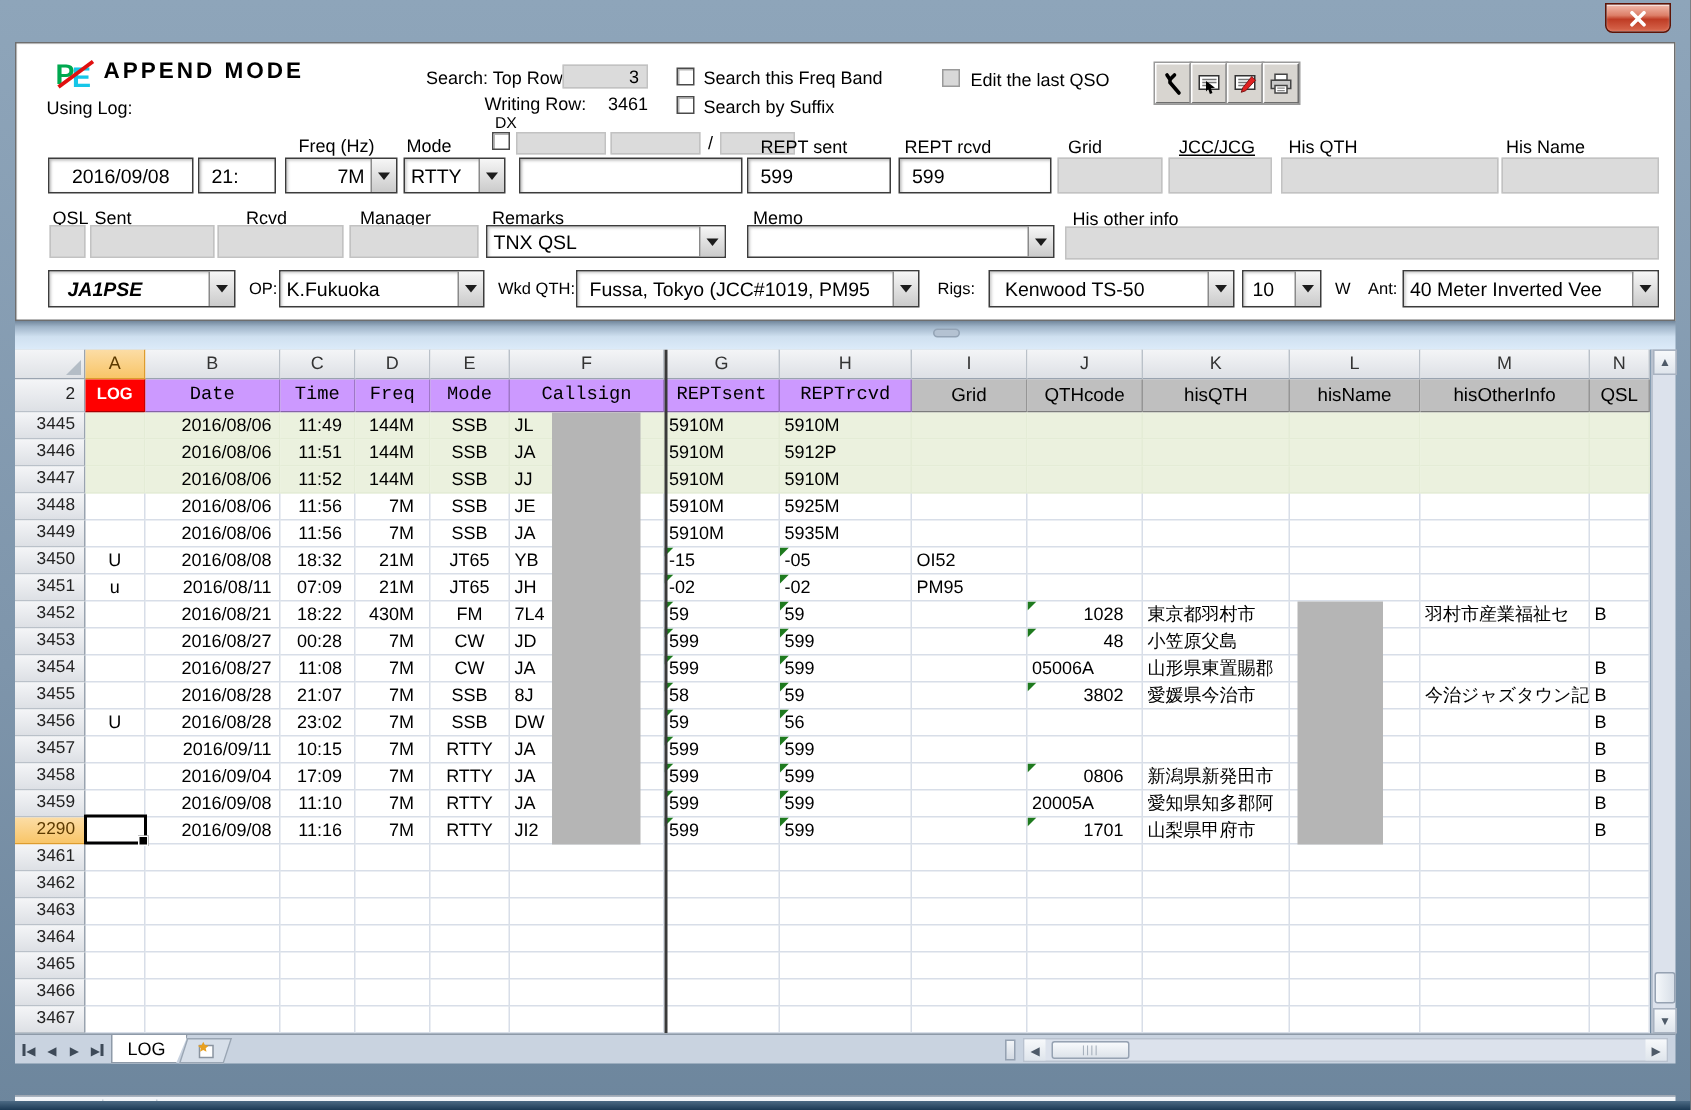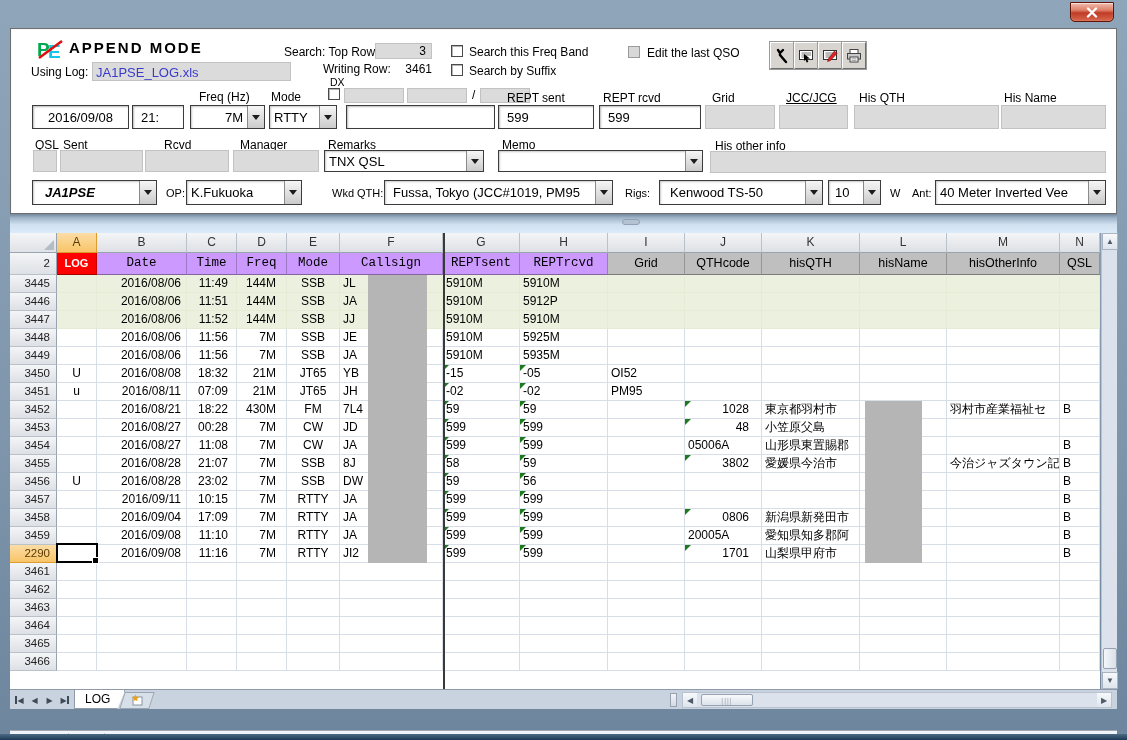--- a/index.html
+++ b/index.html
@@ -137,23 +137,20 @@
 
   <div class="formpanel">
     <svg class="logo" viewBox="0 0 28 24">
       <text x="0" y="19" font-size="19" font-weight="bold" fill="#00A84F" font-family="Liberation Sans,sans-serif">P</text>
       <text x="11" y="21" font-size="19" font-weight="bold" fill="#16C6E8" font-family="Liberation Sans,sans-serif">E</text>
       <path d="M2 21 L25 4" stroke="#E01010" stroke-width="2.6"></path>
     </svg>
     <span class="append-mode">APPEND MODE</span>
 
     <span class="lbl" style="left:20px;top:36px;">Using Log:</span>
-    <div class="gfield" style="left:81px;top:33px;width:199px;height:19px;">
-      <span class="blue-text" style="font-size:13px;padding-left:3px;">JA1PSE_LOG.xls</span>
-    </div>
 
     <span class="lbl" style="left:273px;top:16px;">Search: Top Row</span>
     <div class="gfield wfield-like" style="left:364px;top:14px;width:57px;height:16px;display:flex;align-items:center;justify-content:flex-end;padding-right:5px;font-size:12px;">
       <span>3</span>
     </div>
     <span class="lbl" style="left:312px;top:33px;">Writing Row:</span>
     <span class="lbl" style="left:360px;top:33px;width:61px;text-align:right;">3461</span>
 
     <span class="cb" style="left:440px;top:16px;"></span>
     <span class="lbl" style="left:458px;top:16px;">Search this Freq Band</span>
@@ -266,21 +263,21 @@
       </div>
     <div class="gfield" style="left:699px;top:122px;width:396px;height:22px;"></div>
 
     <div class="combo" style="left:21px;top:151px;width:125px;height:25px;">
       <span class="ctext" style="font-weight:bold;font-style:italic;padding-left:12px;">JA1PSE</span>
       <span class="cbtn">
           <span class="arr"></span>
         </span>
       </div>
     <span class="lbl" style="left:155px;top:158px;font-size:11px;">OP:</span>
-    <div class="combo" style="left:175px;top:151px;width:116px;height:25px;">
+    <div class="combo" style="left:175px;top:151px;width:137px;height:25px;">
       <span class="ctext">K.Fukuoka</span>
       <span class="cbtn">
           <span class="arr"></span>
         </span>
       </div>
     <span class="lbl" style="left:321px;top:158px;font-size:11px;">Wkd QTH:</span>
     <div class="combo" style="left:373px;top:151px;width:229px;height:25px;">
       <span class="ctext" style="padding-left:8px;">Fussa, Tokyo (JCC#1019, PM95</span>
       <span class="cbtn">
           <span class="arr"></span>
@@ -702,20 +699,37 @@
         <div class="cell d al-left" style="width:88px;"></div>
         <div class="cell d al-left" style="width:77px;"></div>
         <div class="cell d al-right" style="width:77px;padding-right:12px;"></div>
         <div class="cell d al-left" style="width:98px;"></div>
         <div class="cell d al-left" style="width:87px;"></div>
         <div class="cell d al-left" style="width:113px;"></div>
         <div class="cell d al-left" style="width:40px;"></div>
       </div>
       <div class="grow">
         <div class="cell rowhdr">3466</div>
+        <div class="cell d al-center" style="width:40px;"></div>
+        <div class="cell d al-right" style="width:90px;padding-right:5px;"></div>
+        <div class="cell d al-right" style="width:50px;padding-right:8px;"></div>
+        <div class="cell d al-right" style="width:50px;padding-right:10px;"></div>
+        <div class="cell d al-center" style="width:53px;"></div>
+        <div class="cell d al-left" style="width:103px;"></div>
+        <div class="cell d al-left" style="width:77px;"></div>
+        <div class="cell d al-left" style="width:88px;"></div>
+        <div class="cell d al-left" style="width:77px;"></div>
+        <div class="cell d al-right" style="width:77px;padding-right:12px;"></div>
+        <div class="cell d al-left" style="width:98px;"></div>
+        <div class="cell d al-left" style="width:87px;"></div>
+        <div class="cell d al-left" style="width:113px;"></div>
+        <div class="cell d al-left" style="width:40px;"></div>
+      </div>
+      <div class="grow">
+        <div class="cell rowhdr">3467</div>
         <div class="cell d al-center" style="width:40px;"></div>
         <div class="cell d al-right" style="width:90px;padding-right:5px;"></div>
         <div class="cell d al-right" style="width:50px;padding-right:8px;"></div>
         <div class="cell d al-right" style="width:50px;padding-right:10px;"></div>
         <div class="cell d al-center" style="width:53px;"></div>
         <div class="cell d al-left" style="width:103px;"></div>
         <div class="cell d al-left" style="width:77px;"></div>
         <div class="cell d al-left" style="width:88px;"></div>
         <div class="cell d al-left" style="width:77px;"></div>
         <div class="cell d al-right" style="width:77px;padding-right:12px;"></div>

